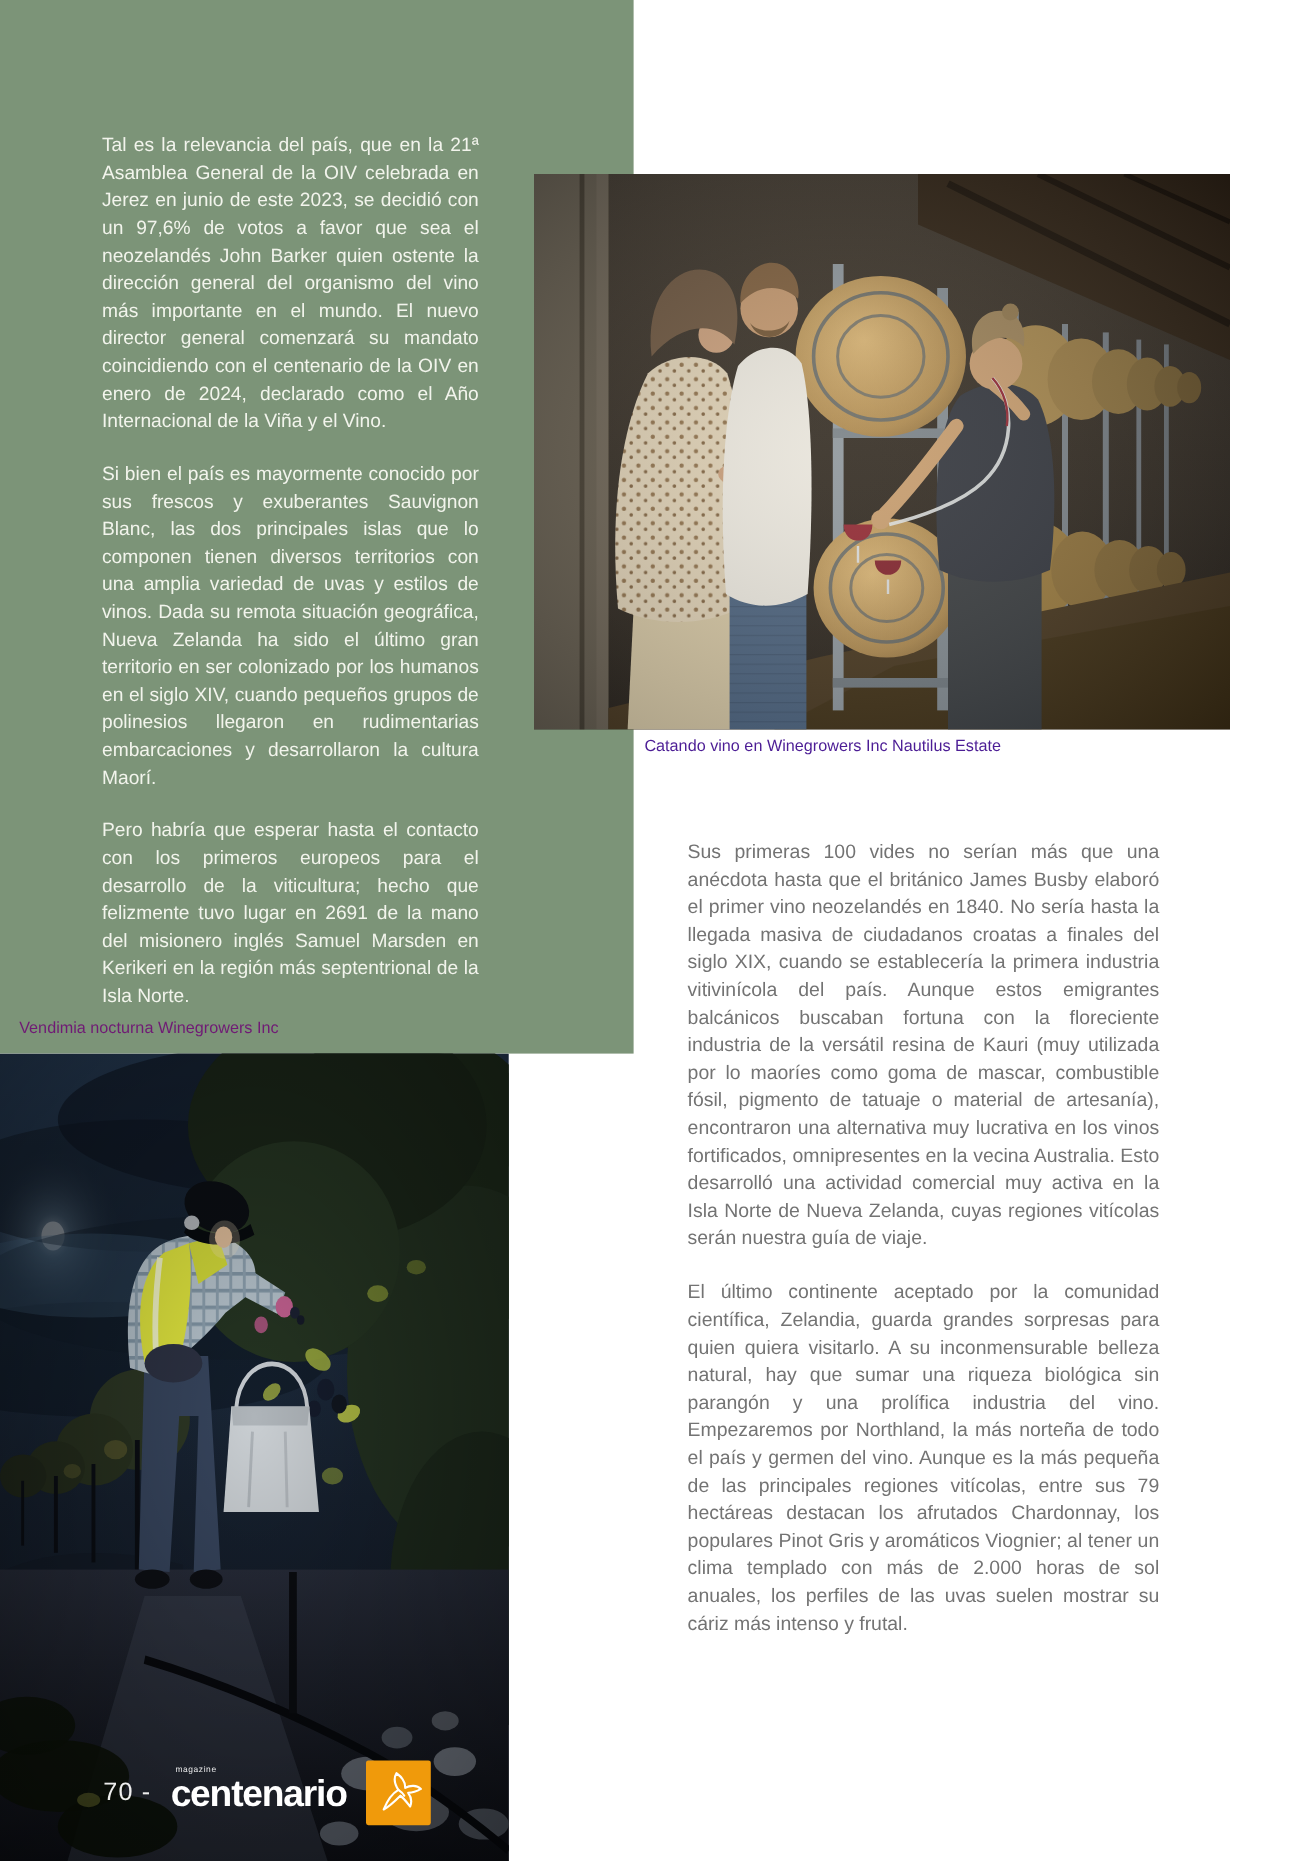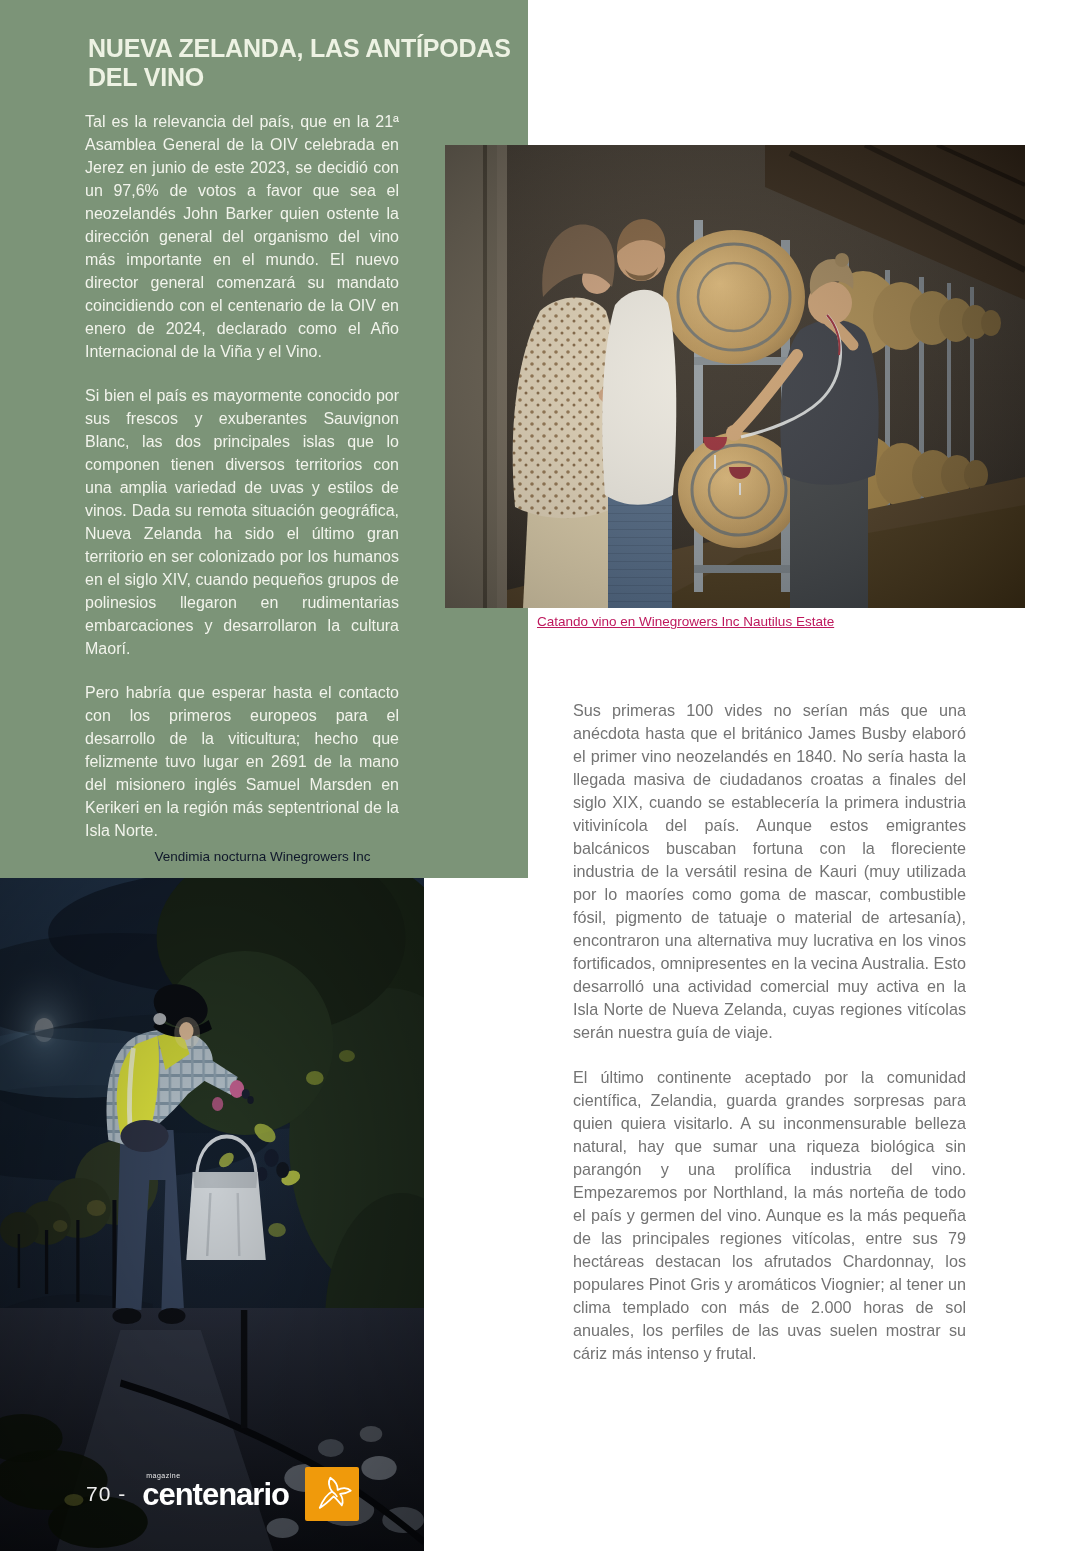--- a/index.html
+++ b/index.html
@@ -11,29 +11,29 @@
   .green-panel{position:absolute;left:0;top:0;width:528px;height:878px;background:#7C9478;}
   .page-title{
     position:absolute;left:88px;top:34px;width:430px;margin:0;
     font-size:25px;font-weight:700;letter-spacing:-0.2px;color:#EDF2E3;
   }
   .left-text{position:absolute;left:85px;top:110px;width:314px;color:#F2F4EC;}
   .left-text p{
     margin:0 0 21px 0;font-size:16px;line-height:23px;text-align:justify;
   }
   .overlay-caption{
-    position:absolute;left:0;top:849px;width:525px;text-align:center;
-    font-size:13.5px;color:#0f172a;
+    position:absolute;left:16px;top:849px;width:525px;text-align:left;
+    font-size:13.5px;color:#701a75;
   }
   
   .cellar-photo{position:absolute;left:445px;top:145px;width:580px;height:463px;}
   .cellar-photo svg{display:block;width:100%;height:100%;}
   .cellar-caption{
     position:absolute;left:537px;top:614px;width:470px;
-    font-size:13.5px;color:#be185d;text-decoration:underline;
+    font-size:13.5px;color:#4c1d95;
   }
   
   .right-text{position:absolute;left:573px;top:699px;width:393px;color:#737373;}
   .right-text p{margin:0 0 22px 0;font-size:16.2px;line-height:23px;text-align:justify;}
   
   .night-photo{position:absolute;left:0;top:878px;width:424px;height:673px;border-radius:29px;}
   .night-photo svg{display:block;width:100%;height:100%;}
   
   .footer{
     position:absolute;left:86px;bottom:30px;display:flex;align-items:center;gap:16px;
@@ -52,21 +52,20 @@
   }
   .logo-box svg{width:44px;height:44px;}
 </style>
 </head>
 <body>
 
 <div class="page">
 
   <div class="green-panel"></div>
 
-  <h1 class="page-title">NUEVA ZELANDA, LAS ANTÍPODAS DEL VINO</h1>
 
   <div class="left-text">
     <p>Tal es la relevancia del país, que en la 21ª Asamblea General de la OIV celebrada en Jerez en junio de este 2023, se decidió con un 97,6% de votos a favor que sea el neozelandés John Barker quien ostente la dirección general del organismo del vino más importante en el mundo. El nuevo director general comenzará su mandato coincidiendo con el centenario de la OIV en enero de 2024, declarado como el Año Internacional de la Viña y el Vino.</p>
     <p>Si bien el país es mayormente conocido por sus frescos y exuberantes Sauvignon Blanc, las dos principales islas que lo componen tienen diversos territorios con una amplia variedad de uvas y estilos de vinos. Dada su remota situación geográfica, Nueva Zelanda ha sido el último gran territorio en ser colonizado por los humanos en el siglo XIV, cuando pequeños grupos de polinesios llegaron en rudimentarias embarcaciones y desarrollaron la cultura Maorí.</p>
     <p>Pero habría que esperar hasta el contacto con los primeros europeos para el desarrollo de la viticultura; hecho que felizmente tuvo lugar en 2691 de la mano del misionero inglés Samuel Marsden en Kerikeri en la región más septentrional de la Isla Norte.</p>
   </div>
 
   <div class="overlay-caption">Vendimia nocturna Winegrowers Inc</div>
 
   <div class="cellar-photo">

